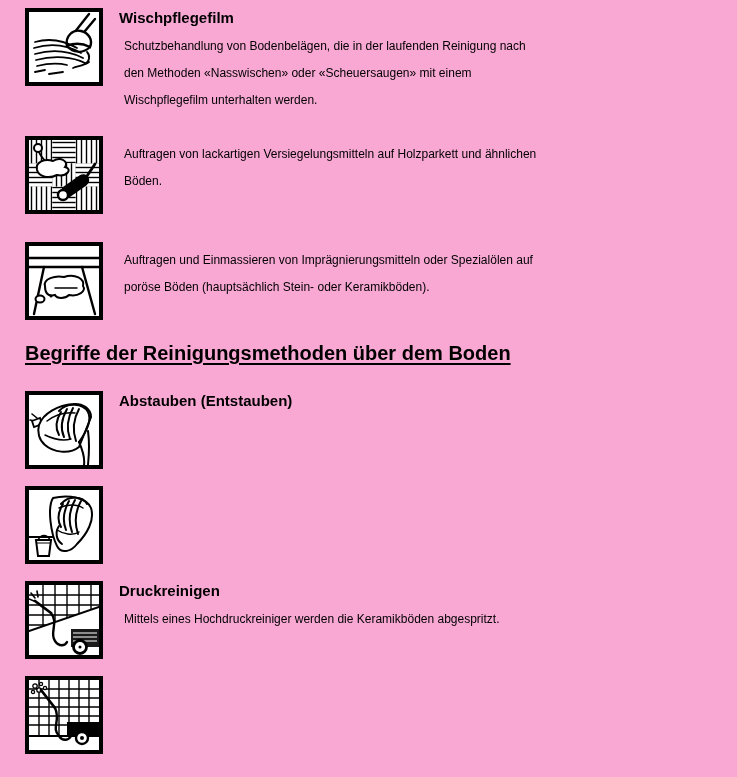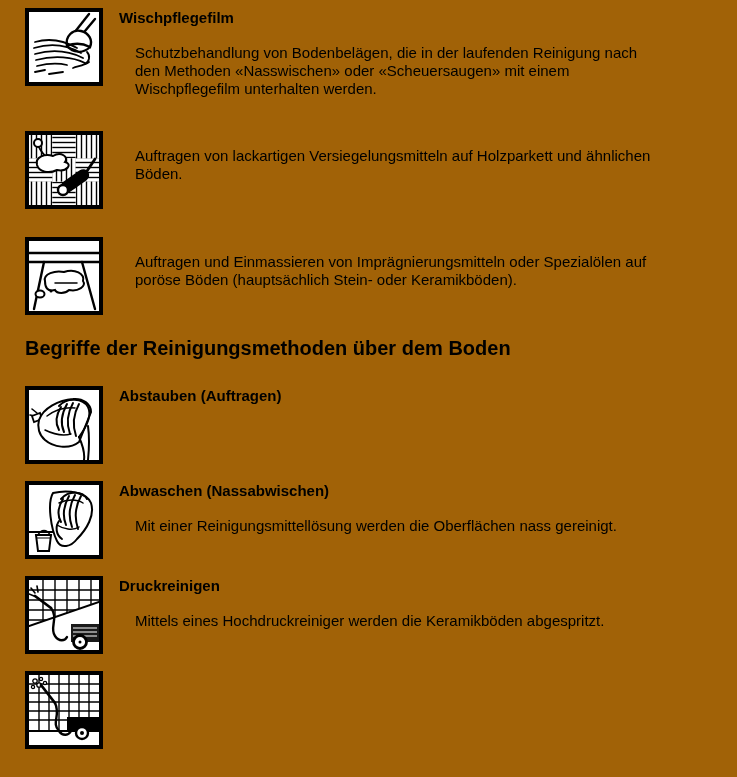--- a/index.html
+++ b/index.html
@@ -2,21 +2,21 @@
 <html><head>
 <meta charset="utf-8">
 <style>
   html, body { margin: 0; padding: 0; background: #ffffff; }
   .page {
     position: relative;
     width: 737px;
     height: 777px;
     box-sizing: border-box;
     padding: 8px 14px 0 25px;
-    background: #a16207;
+    background: #f9a8d4;
     color: #000000;
     font-family: "Liberation Sans", "DejaVu Sans", sans-serif;
   }
   .entry {
     display: flex;
     align-items: flex-start;
     gap: 16px;
     margin-bottom: 17px;
   }
   .entry.gap-lg { margin-bottom: 28px; }
@@ -29,30 +29,31 @@
     overflow: hidden;
   }
   .icon-box svg { display: block; width: 70px; height: 70px; }
   .entry-text { max-width: 600px; padding-top: 0; }
   .entry-title {
     font-size: 15px;
     font-weight: bold;
     line-height: 20px;
   }
   .entry-desc {
-    margin: 16px;
-    font-size: 15px;
-    line-height: 18px;
+    margin: 5px;
+    font-size: 12px;
+    line-height: 27px;
     white-space: pre-line;
   }
   .section-heading {
     margin: 20px 0 25px 0;
     font-size: 20px;
     font-weight: bold;
     line-height: 26px;
+    text-decoration: underline;
     text-decoration-thickness: 2px;
     text-underline-offset: 3px;
   }
   .lines { stroke: #000; fill: none; stroke-linecap: round; }
 </style>
 </head>
 <body>
 
 <div class="page">
 
@@ -149,45 +150,41 @@
         <path class="lines" stroke-width="2" d="M30,16 C38,7 54,8 59,17 C63,25 58,36 50,47"></path>
         <path class="lines" stroke-width="2" d="M32,17 C27,25 26,33 30,40"></path>
         <path class="lines" stroke-width="2" d="M38,14 C33,23 31,33 35,42"></path>
         <path class="lines" stroke-width="2" d="M44,13 C39,22 37,33 41,44"></path>
         <path class="lines" stroke-width="2" d="M50,14 C45,23 43,34 47,46"></path>
         <path class="lines" stroke-width="2" d="M50,47 C54,56 56,63 55,70"></path>
         <path class="lines" stroke-width="2" d="M59,36 C61,50 60,60 59,70"></path>
       </svg>
     </div>
     <div class="entry-text">
-      <div class="entry-title">Abstauben (Auftragen)</div>
+      <div class="entry-title">Abstauben (Entstauben)</div>
     </div>
   </div>
 
   <div class="entry">
     <div class="icon-box">
       <svg viewBox="0 0 70 70">
         <path class="lines" stroke-width="2" d="M0,47 H26"></path>
         <path d="M7,50 L22,50 L20,66 L9,66 Z" fill="#fff" stroke="#000" stroke-width="2"></path>
         <path class="lines" stroke-width="1.2" d="M8,53 H21"></path>
         <path class="lines" stroke-width="1.5" d="M9,50 C12,44 18,44 21,50"></path>
         <path d="M24,8 C40,4 58,8 62,18 C66,30 58,44 48,54 C42,62 32,64 28,56 C22,44 18,18 24,8 Z" fill="#fff" stroke="#000" stroke-width="2"></path>
         <path class="lines" stroke-width="1.5" d="M30,18 C38,14 48,14 54,18"></path>
         <path class="lines" stroke-width="1.5" d="M28,40 C34,44 44,46 50,42"></path>
         <path class="lines" stroke-width="2" d="M32,14 C40,5 54,6 58,14"></path>
         <path class="lines" stroke-width="2" d="M34,14 C29,22 28,30 32,37"></path>
         <path class="lines" stroke-width="2" d="M40,11 C35,20 33,30 37,40"></path>
         <path class="lines" stroke-width="2" d="M46,10 C41,19 39,31 43,42"></path>
         <path class="lines" stroke-width="2" d="M52,11 C47,20 45,32 49,44"></path>
         <path class="lines" stroke-width="2" d="M30,36 C26,42 27,50 33,54"></path>
       </svg>
-    </div>
-    <div class="entry-text">
-      <div class="entry-title">Abwaschen (Nassabwischen)</div>
-      <p class="entry-desc">Mit einer Reinigungsmittellösung werden die Oberflächen nass gereinigt.</p>
     </div>
   </div>
 
   <div class="entry">
     <div class="icon-box">
       <svg viewBox="0 0 70 70">
         <defs>
           <clipPath id="wallclip">
               <polygon points="0,0 70,0 70,22 0,46"></polygon>
             </clipPath>

